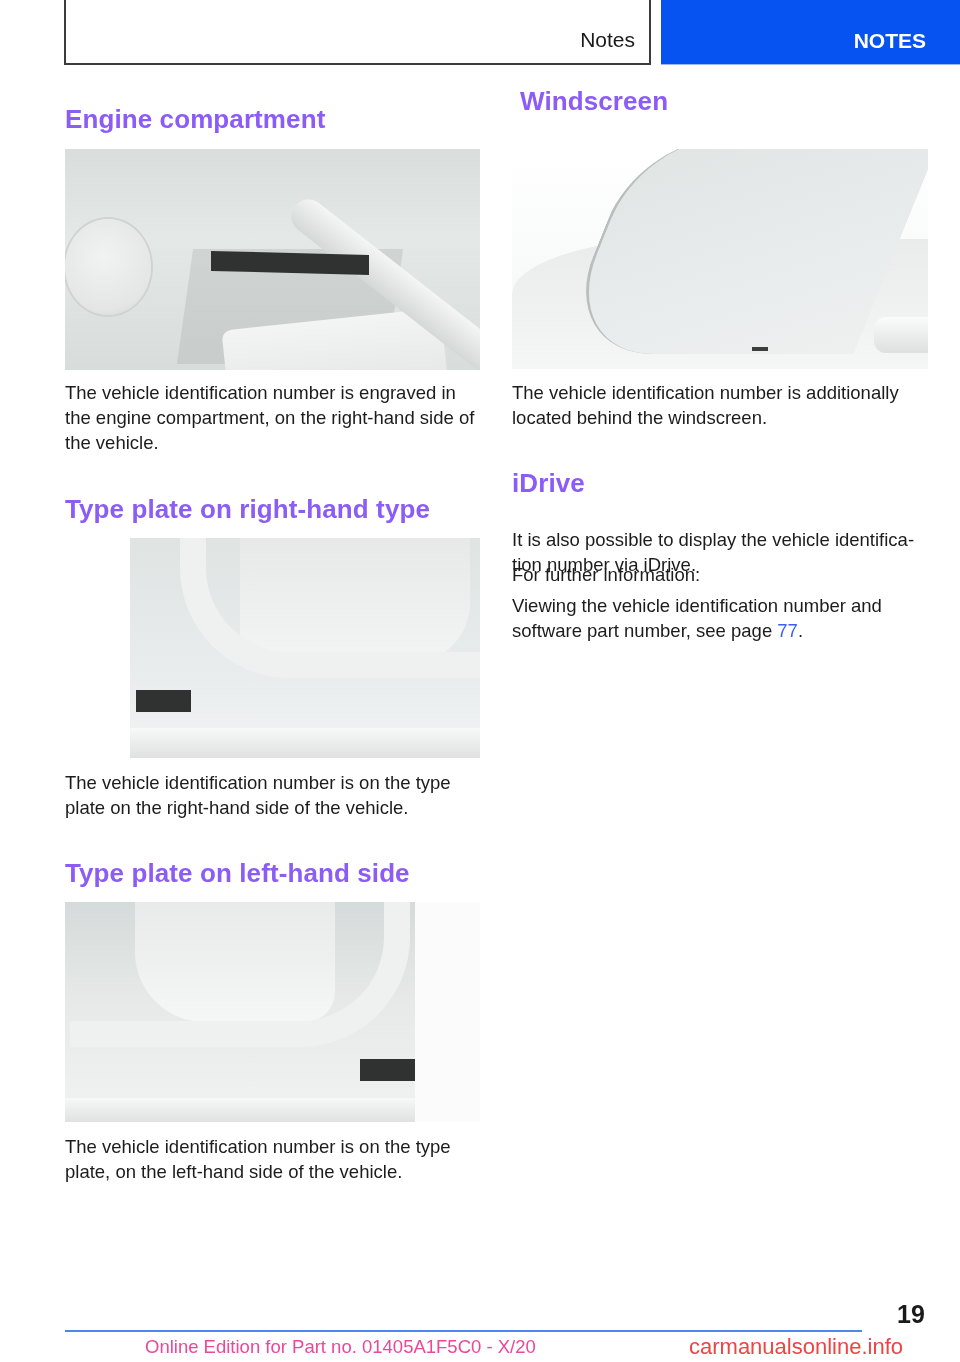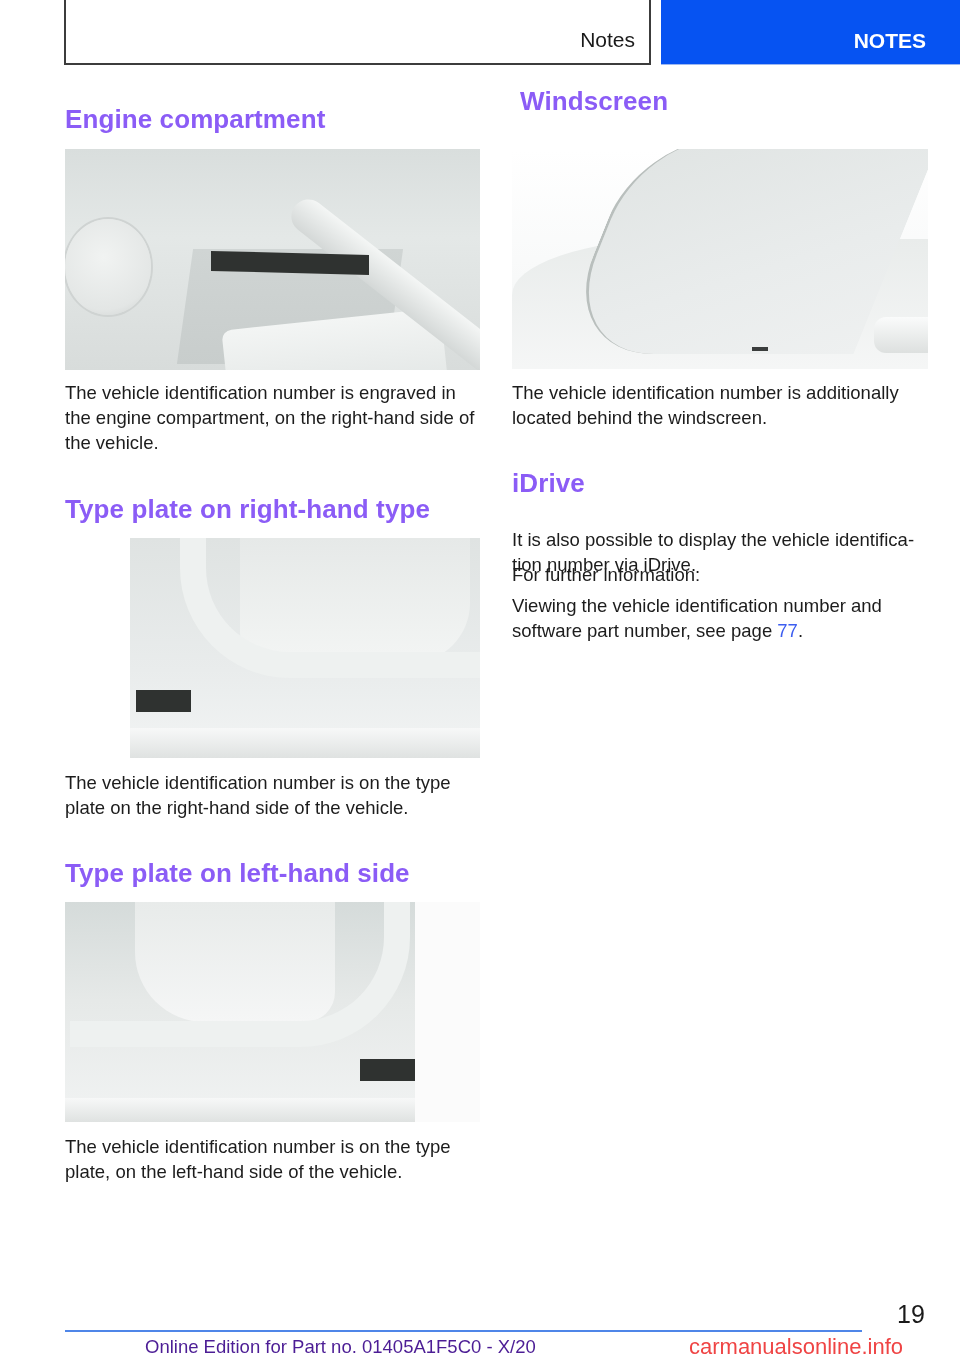--- a/index.html
+++ b/index.html
@@ -121,24 +121,24 @@
     .img-wind .mirror {
       position: absolute; right: 0; top: 168px; width: 54px; height: 36px;
       background: linear-gradient(180deg, #fafbfb, #dde0df); border-radius: 12px 0 0 12px;
     }
     .img-wind .blk { left: 240px; top: 198px; width: 16px; height: 4px; background: #3a3d3c; }
 
     .footer-line {
       position: absolute; left: 65px; top: 1330px; width: 797px; height: 2px; background: #4f86e8;
     }
     .page-num {
-      position: absolute; left: 897px; top: 1300px; font-size: 25px; font-weight: normal; color: #1a1a1a;
+      position: absolute; left: 897px; top: 1300px; font-size: 25px; font-weight: bold; color: #1a1a1a;
     }
     .footer-txt {
-      position: absolute; left: 145px; top: 1336px; font-size: 18.5px; color: #4c1d95; white-space: nowrap;
+      position: absolute; left: 145px; top: 1336px; font-size: 18.5px; color: #ec4899; white-space: nowrap;
     }
     .watermark {
       position: absolute; left: 689px; top: 1334px; font-size: 22px; color: #ef4444; white-space: nowrap;
     }
   </style>
 </head>
 <body>
 
 <div class="hdr-box">
   <span class="lbl">Notes</span>

